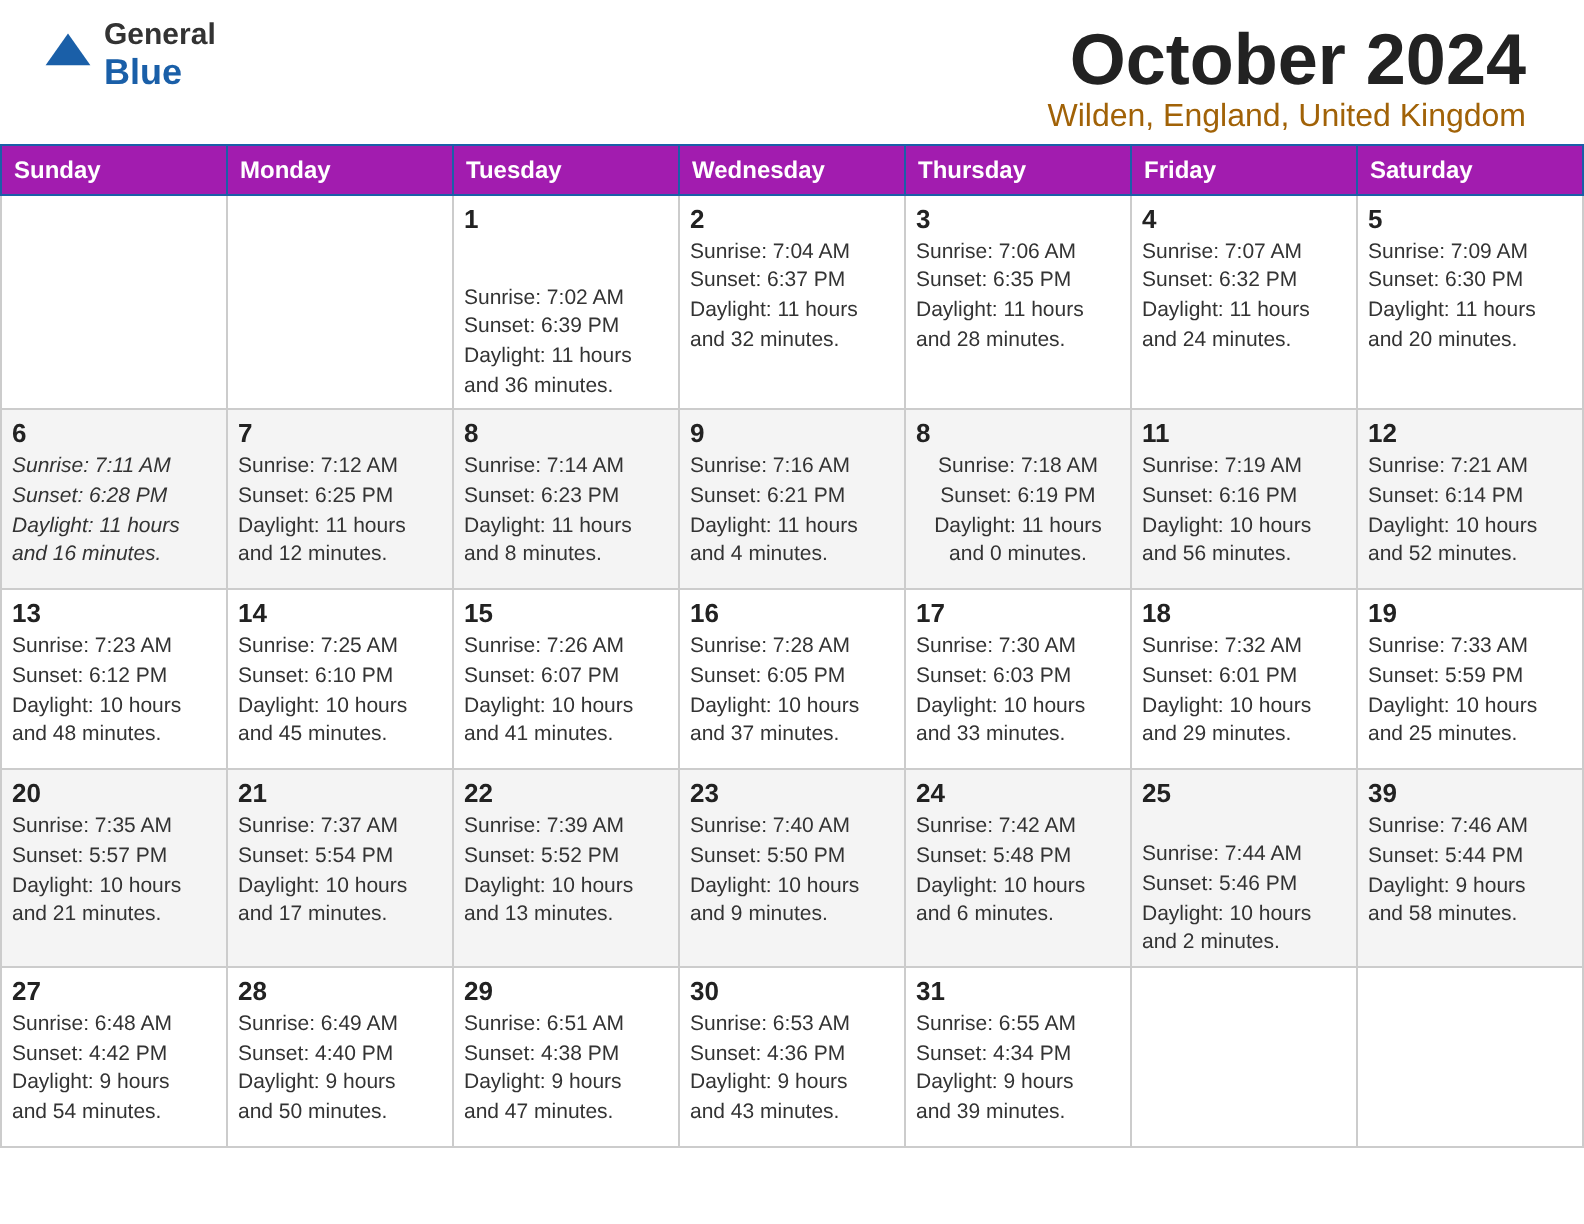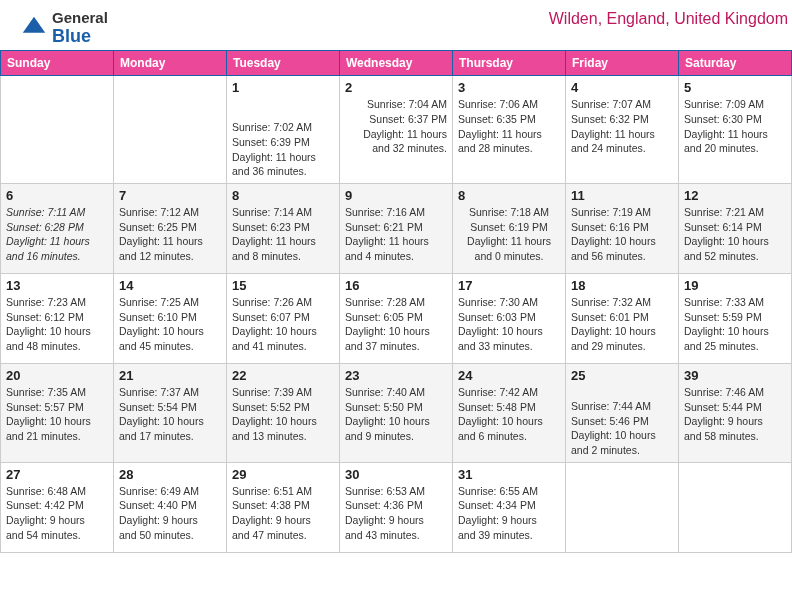--- a/index.html
+++ b/index.html
@@ -3,21 +3,21 @@
   <meta charset="utf-8">
   <style>
     * { box-sizing: border-box; margin: 0; padding: 0; }
     body {
       font-family: Arial, sans-serif;
       background: #fff;
       width: 792px;
       min-height: 612px;
     }
     .header {
-      padding: 10px 4px 4px 20px;
+      padding: 10px 29px 4px 20px;
       display: flex;
       justify-content: space-between;
       align-items: flex-start;
     }
     .logo {
       display: flex;
       align-items: center;
       gap: 4px;
     }
     .logo-text {
@@ -43,21 +43,21 @@
       text-align: right;
     }
     .month-title {
       font-size: 36px;
       font-weight: bold;
       color: #222;
       line-height: 1.1;
     }
     .location {
       font-size: 16px;
-      color: #be185d;
+      color: #a16207;
     }
     .calendar-table {
       width: 100%;
       border-collapse: collapse;
       font-size: 11px;
     }
     .calendar-table th {
       background: #1a5fa8;
       color: #fff;
       text-align: left;
@@ -89,37 +89,38 @@
     .empty-cell {
       background: #f9f9f9;
     }
     tr:nth-child(odd) td {
       background: #ffffff;
     }
     tr:nth-child(even) td {
       background: #f4f4f4;
     }
     .calendar-table thead tr th {
-      background: #ec4899;
+      background: #a21caf;
     }
   </style>
 </head>
 <body>
 
 <div class="header">
   <div class="logo">
     <svg class="logo-icon" viewBox="0 0 30 30">
       <polygon points="15,3 27,20 3,20" fill="#1a5fa8"></polygon>
     </svg>
     <div class="logo-text">
       <span class="logo-general">General</span>
       <span class="logo-blue">Blue</span>
     </div>
   </div>
   <div class="title-block">
+    <div class="month-title">October 2024</div>
     <div class="location">Wilden, England, United Kingdom</div>
   </div>
 </div>
 
 <table class="calendar-table">
   <thead>
     <tr>
     <th>Sunday</th>
         <th>Monday</th>
         <th>Tuesday</th>
@@ -135,21 +136,21 @@
         <td class="empty-cell"></td>
         <td>
           <span class="day-number">1</span>
           <div class="day-info" style="white-space: pre-line; margin-top: 25px;">Sunrise: 7:02 AM
 Sunset: 6:39 PM
 Daylight: 11 hours
 and 36 minutes.</div>
         </td>
         <td>
           <span class="day-number">2</span>
-          <div class="day-info" style="white-space: pre-line; text-align: right;">Sunrise: 7:04 AM
+          <div class="day-info" style="white-space: pre-line;">Sunrise: 7:04 AM
 Sunset: 6:37 PM
 Daylight: 11 hours
 and 32 minutes.</div>
         </td>
         <td>
           <span class="day-number">3</span>
           <div class="day-info" style="white-space: pre-line;">Sunrise: 7:06 AM
 Sunset: 6:35 PM
 Daylight: 11 hours
 and 28 minutes.</div>

